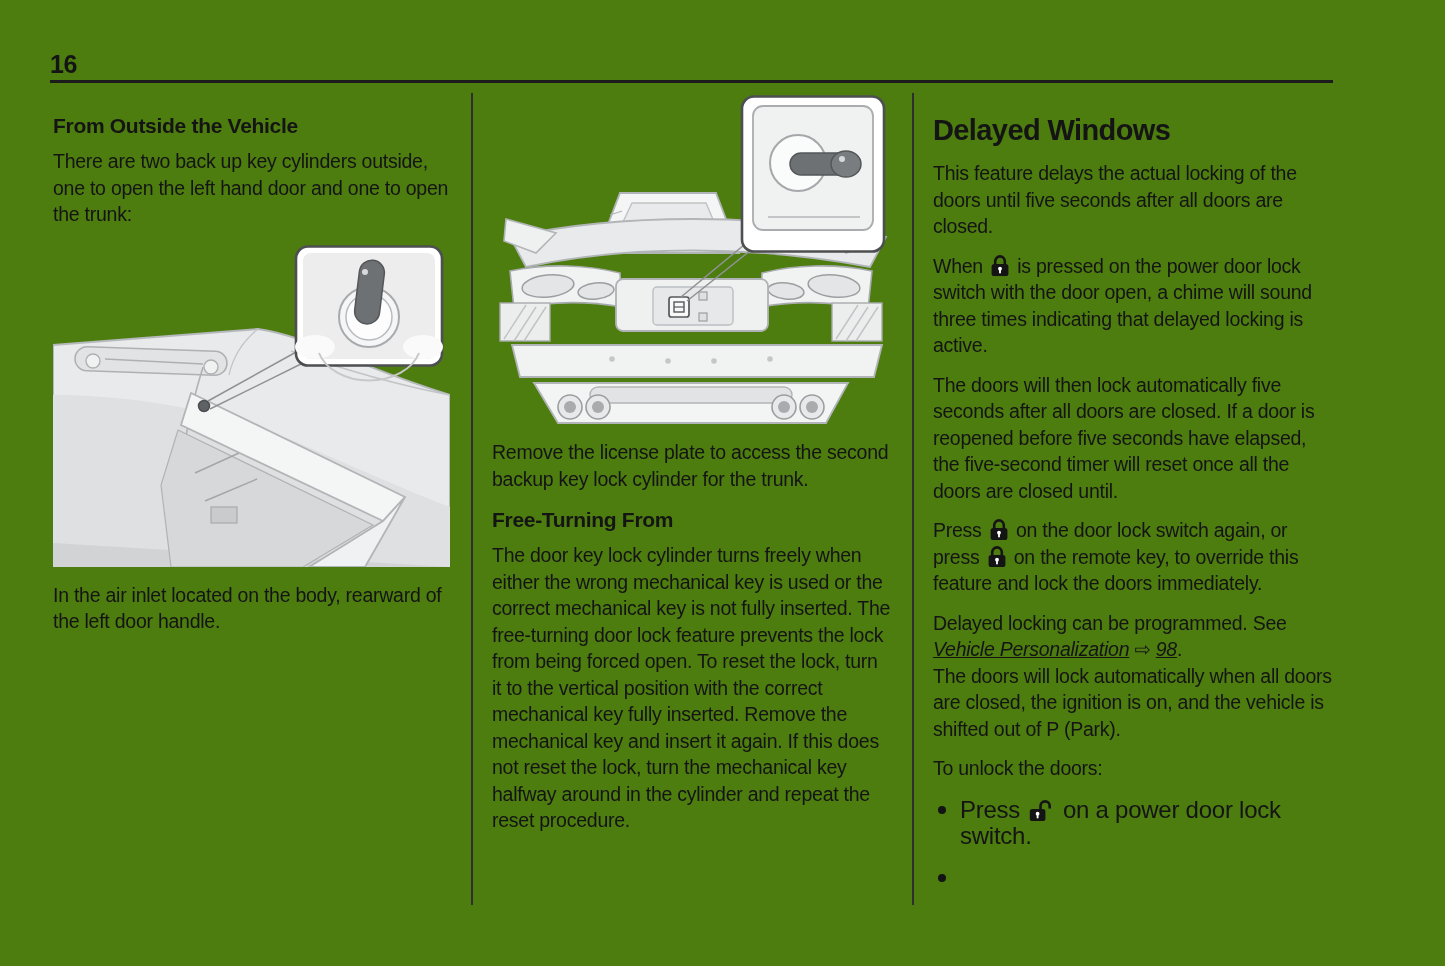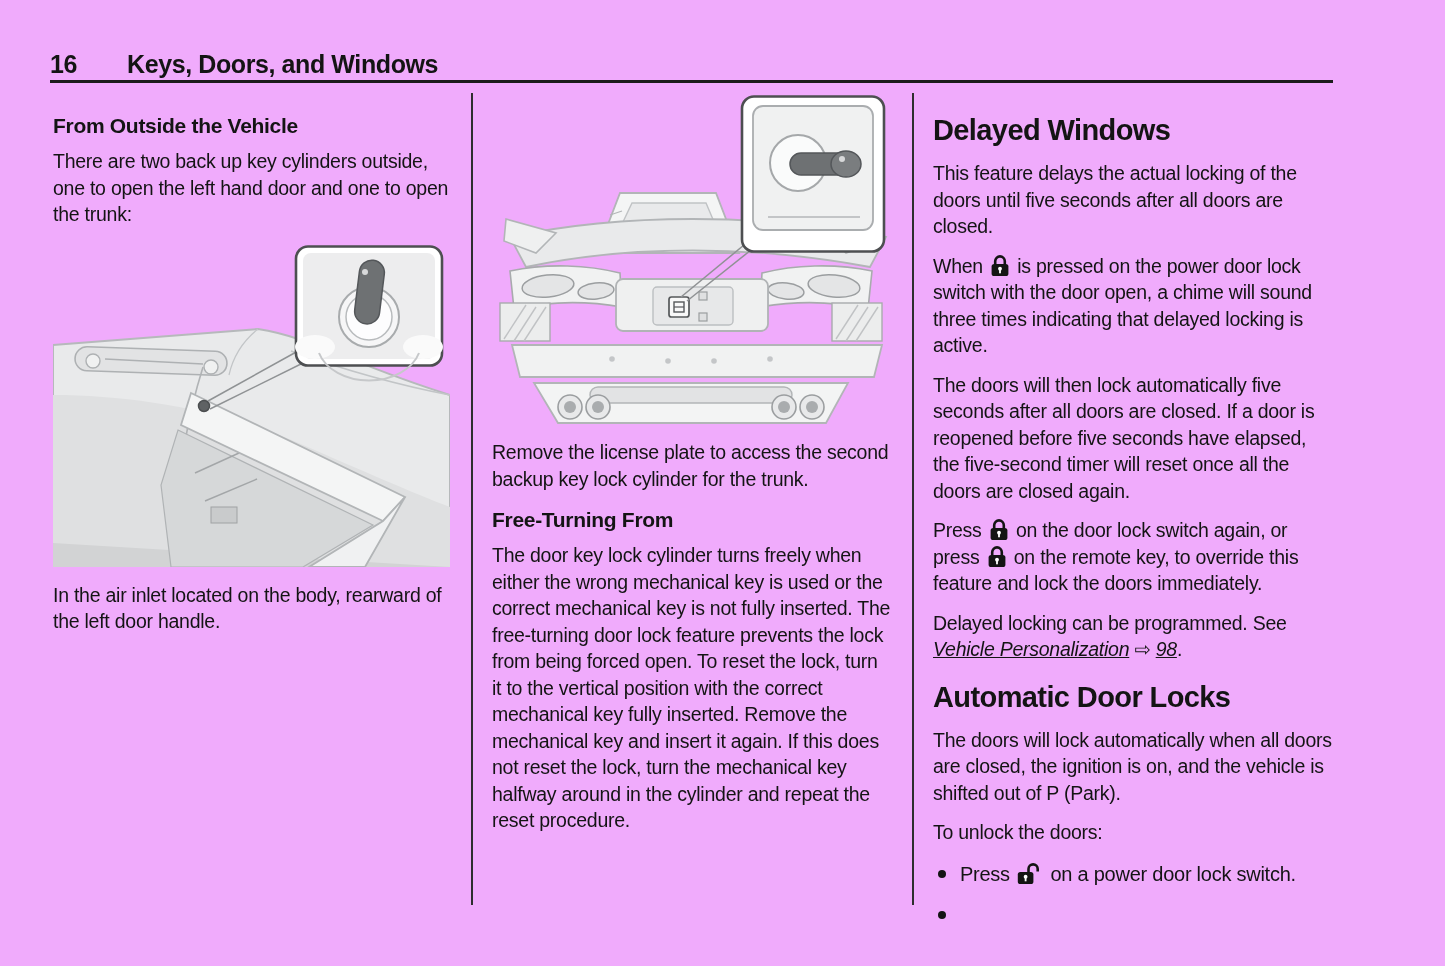--- a/index.html
+++ b/index.html
@@ -1,18 +1,18 @@
 <!DOCTYPE html>
 <html><head>
 <meta charset="utf-8">
 <style>
   html,body{margin:0;padding:0;background:#ffffff;}
   body{width:1445px;height:966px;font-family:"Liberation Sans",sans-serif;color:#141414;
        -webkit-font-smoothing:antialiased;}
-  .page{position:relative;width:1445px;height:966px;background:#f0abfc;overflow:hidden;}
+  .page{position:relative;width:1445px;height:966px;background:#4d7c0f;overflow:hidden;}
 
   
   .hdr-num{position:absolute;left:50px;top:50px;font-size:25px;font-weight:700;letter-spacing:-.3px;}
   .hdr-title{position:absolute;left:127px;top:50px;font-size:25px;font-weight:700;letter-spacing:-.4px;}
   .hdr-rule{position:absolute;left:50px;top:80px;width:1283px;height:3px;background:#1c1c1c;}
 
   
   .vrule{position:absolute;top:93px;width:2px;height:812px;background:#2e2e2e;}
   .vrule.v1{left:471px;} .vrule.v2{left:912px;}
 
@@ -32,30 +32,29 @@
   .cap1{margin-top:15px;}
   .cap2{margin-top:7px;}
   .ft-head{margin-top:16px;}
   .ft-body{margin-top:0;}
 
   .ital{font-style:italic;text-decoration:underline;}
 
   .lock-ic{display:inline-block;vertical-align:-4px;margin:0 2px;}
 
   ul.plain{list-style:none;margin:9px 0 0 0;padding:0;}
-  ul.plain li{position:relative;padding-left:27px;margin-top:15px;font-size:20px;line-height:26.5px;letter-spacing:-.25px;}
+  ul.plain li{position:relative;padding-left:27px;margin-top:15px;font-size:24px;line-height:26.5px;letter-spacing:-.25px;}
   ul.plain li .dot{position:absolute;left:5px;top:9px;width:8px;height:8px;border-radius:50%;background:#141414;}
 </style>
 </head>
 <body>
 
 <div class="page">
 
   <div class="hdr-num">16</div>
-  <div class="hdr-title">Keys, Doors, and Windows</div>
   <div class="hdr-rule"></div>
 
   <div class="vrule v1"></div>
   <div class="vrule v2"></div>
 
   <div class="col col1">
     <p class="h-sub">From Outside the Vehicle</p>
     <p class="body-text">There are two back up key cylinders outside, one to open the left hand door and one to open the trunk:</p>
 
     <svg class="fig fig1" width="397" height="322" viewBox="0 0 397 322" xmlns="http://www.w3.org/2000/svg">
@@ -186,37 +185,36 @@
 
     <p class="body-text">This feature delays the actual locking of the doors until five seconds after all doors are closed.</p>
 
     <p class="body-text gap"><span>When </span><svg class="lock-ic" width="20" height="22" viewBox="0 0 20 22">
           <path d="M5.2,9 V6.2 a4.8,4.8 0 0 1 9.6,0 V9" fill="none" stroke="#141414" stroke-width="2.6"></path>
           <rect x="1.6" y="9" width="16.8" height="12" rx="2.6" fill="#141414"></rect>
           <circle cx="10" cy="13.7" r="1.9" fill="#fff"></circle>
           <rect x="9.1" y="14.6" width="1.8" height="3.7" fill="#fff"></rect>
         </svg><span> is pressed on the power door lock switch with the door open, a chime will sound three times indicating that delayed locking is active.</span></p>
 
-    <p class="body-text gap">The doors will then lock automatically five seconds after all doors are closed. If a door is reopened before five seconds have elapsed, the five-second timer will reset once all the doors are closed again.</p>
+    <p class="body-text gap">The doors will then lock automatically five seconds after all doors are closed. If a door is reopened before five seconds have elapsed, the five-second timer will reset once all the doors are closed until.</p>
 
     <p class="body-text gap"><span>Press </span><svg class="lock-ic" width="20" height="22" viewBox="0 0 20 22">
           <path d="M5.2,9 V6.2 a4.8,4.8 0 0 1 9.6,0 V9" fill="none" stroke="#141414" stroke-width="2.6"></path>
           <rect x="1.6" y="9" width="16.8" height="12" rx="2.6" fill="#141414"></rect>
           <circle cx="10" cy="13.7" r="1.9" fill="#fff"></circle>
           <rect x="9.1" y="14.6" width="1.8" height="3.7" fill="#fff"></rect>
         </svg><span> on the door lock switch again, or press </span><svg class="lock-ic" width="20" height="22" viewBox="0 0 20 22">
           <path d="M5.2,9 V6.2 a4.8,4.8 0 0 1 9.6,0 V9" fill="none" stroke="#141414" stroke-width="2.6"></path>
           <rect x="1.6" y="9" width="16.8" height="12" rx="2.6" fill="#141414"></rect>
           <circle cx="10" cy="13.7" r="1.9" fill="#fff"></circle>
           <rect x="9.1" y="14.6" width="1.8" height="3.7" fill="#fff"></rect>
         </svg><span> on the remote key, to override this feature and lock the doors immediately.</span></p>
 
     <p class="body-text gap"><span>Delayed locking can be programmed. See </span><span class="ital">Vehicle Personalization</span><span> ⇨ </span><span class="ital">98</span><span>.</span></p>
 
-    <p class="h-section" style="margin-top:18px;">Automatic Door Locks</p>
 
     <p class="body-text">The doors will lock automatically when all doors are closed, the ignition is on, and the vehicle is shifted out of P (Park).</p>
     <p class="body-text gap">To unlock the doors:</p>
 
     <ul class="plain">
       <li><span class="dot"></span><span>Press </span><svg class="lock-ic" width="26" height="22" viewBox="0 0 26 22">
             <path d="M11.5,9 V6 a4.6,4.6 0 0 1 9.2,0 V8.6" fill="none" stroke="#141414" stroke-width="2.6"></path>
             <rect x="0.8" y="9" width="15.6" height="12" rx="2.6" fill="#141414"></rect>
             <circle cx="8.6" cy="13.7" r="1.9" fill="#fff"></circle>
             <rect x="7.7" y="14.6" width="1.8" height="3.7" fill="#fff"></rect>

